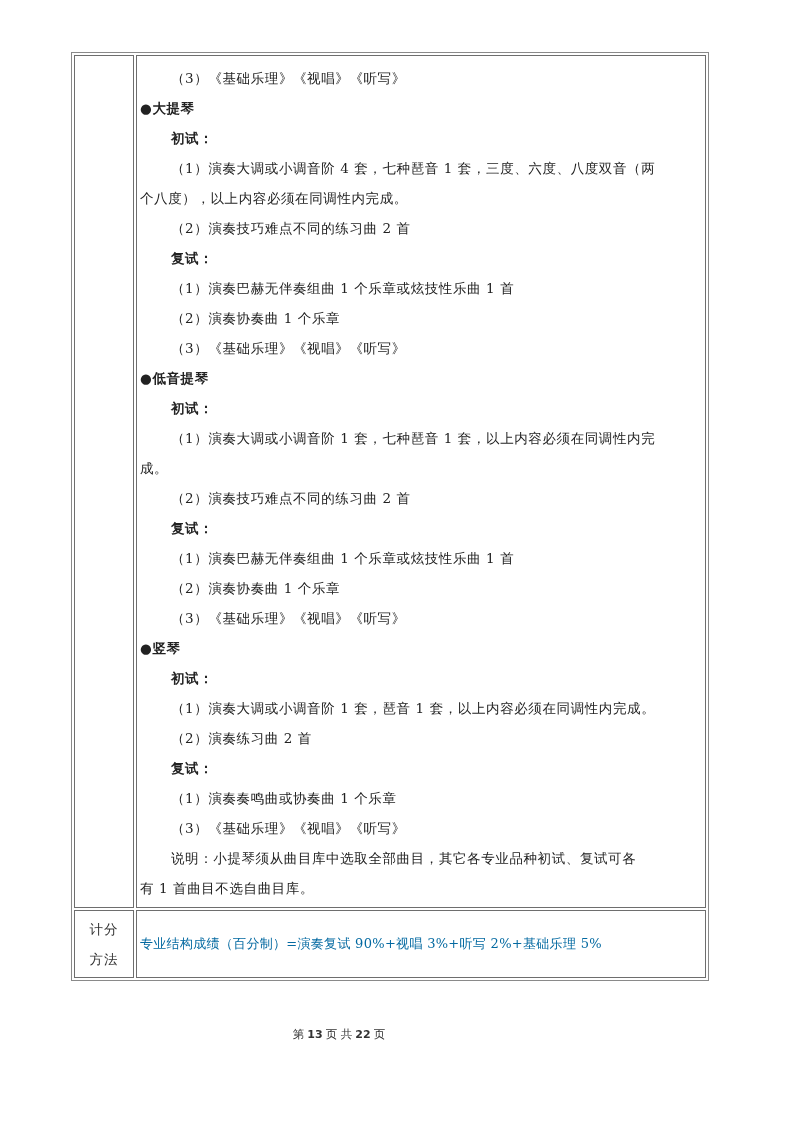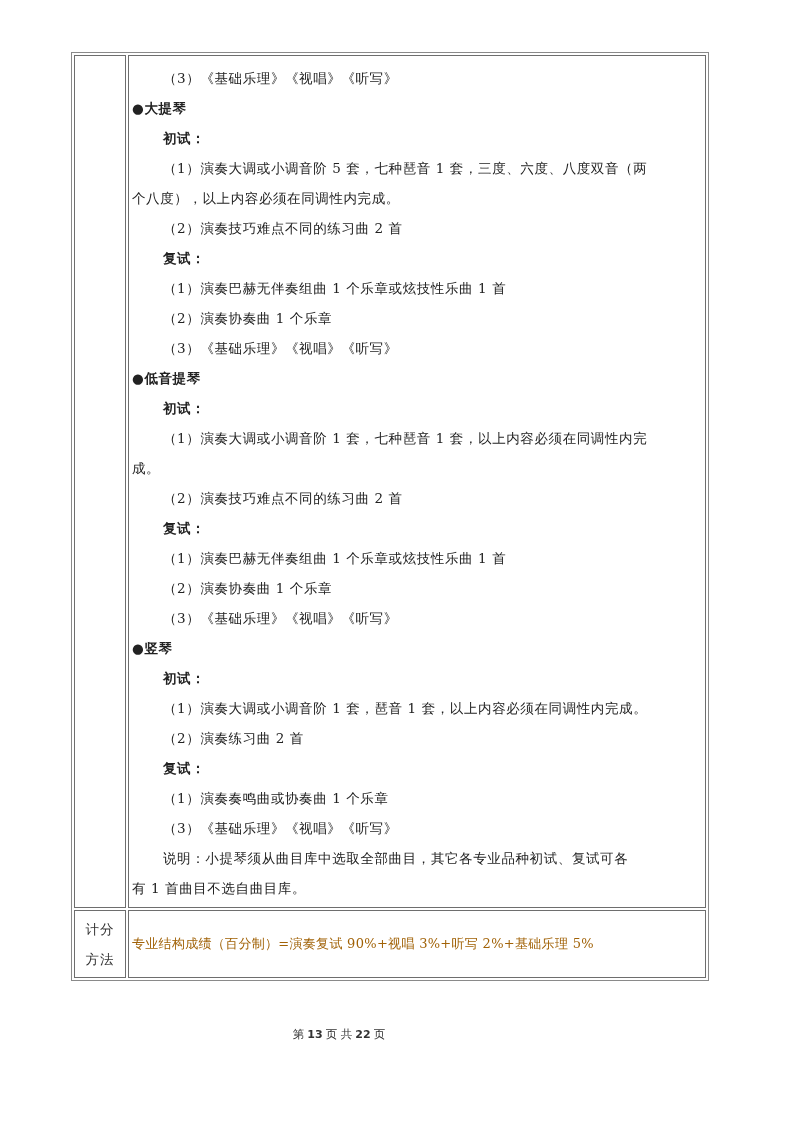--- a/index.html
+++ b/index.html
@@ -6,51 +6,51 @@
   body { width: 794px; height: 1123px; position: relative; overflow: hidden;
          font-family: "DejaVu Serif", "Liberation Serif", serif; color: #222; }
   .page-table {
     position: absolute; left: 71px; top: 52px; width: 638px;
     border: 1px solid #8a8a8a; box-sizing: border-box;
     padding: 2px;
   }
   .row { display: flex; }
   .cell { border: 1px solid #6e6e6e; box-sizing: border-box; }
   .row + .row { margin-top: 2px; }
-  .label-cell { width: 52px; flex: none; margin-right: 2px; }
+  .label-cell { width: 60px; flex: none; margin-right: 2px; }
   .content-cell { flex: 1; padding: 0 2px 0 3px; }
   .line { font-size: 13.5px; line-height: 30px; height: 30px; white-space: nowrap; letter-spacing: 0.6px; }
   .heading { font-weight: bold; }
   .indent-sub { padding-left: 31px; }
   .indent-item { padding-left: 31px; }
   .bold { font-weight: normal; }
   .row1 .content-cell { padding-top: 7px; padding-bottom: 4px; }
   .row2 { height: 68px; }
   .row2 .label-cell { display: flex; flex-direction: column; align-items: center; justify-content: center; }
   .row2 .label-cell span { font-size: 13.5px; line-height: 30px; color: #333; letter-spacing: 1px; }
   .row2 .content-cell { display: flex; align-items: center; padding-left: 3px; }
-  .row2 .content-cell span { font-size: 13px; letter-spacing: 0.3px; color: #a16207; }
+  .row2 .content-cell span { font-size: 13px; letter-spacing: 0.3px; color: #0369a1; }
   .footer { position: absolute; top: 1027px; left: 0; width: 678px; text-align: center;
             font-size: 11.5px; color: #333; }
   .footer b { font-family: "DejaVu Sans", sans-serif; font-weight: bold; font-size: 11px; }
   .footer span { margin: 0 3px; }
 </style>
 </head>
 <body>
 
 <div class="page-table">
   <div class="row row1">
     <div class="cell label-cell"></div>
     <div class="cell content-cell">
 
       <div class="line indent-item">（3）《基础乐理》《视唱》《听写》</div>
 
       <div class="line heading">●大提琴</div>
       <div class="line heading indent-sub">初试：</div>
-      <div class="line indent-item">（1）演奏大调或小调音阶 5 套，七种琶音 1 套，三度、六度、八度双音（两</div>
+      <div class="line indent-item">（1）演奏大调或小调音阶 4 套，七种琶音 1 套，三度、六度、八度双音（两</div>
       <div class="line">个八度），以上内容必须在同调性内完成。</div>
       <div class="line indent-item">（2）演奏技巧难点不同的练习曲 2 首</div>
       <div class="line heading indent-sub">复试：</div>
       <div class="line indent-item">（1）演奏巴赫无伴奏组曲 1 个乐章或炫技性乐曲 1 首</div>
       <div class="line indent-item">（2）演奏协奏曲 1 个乐章</div>
       <div class="line indent-item">（3）《基础乐理》《视唱》《听写》</div>
 
       <div class="line heading">●低音提琴</div>
       <div class="line heading indent-sub">初试：</div>
       <div class="line indent-item">（1）演奏大调或小调音阶 1 套，七种琶音 1 套，以上内容必须在同调性内完</div>

